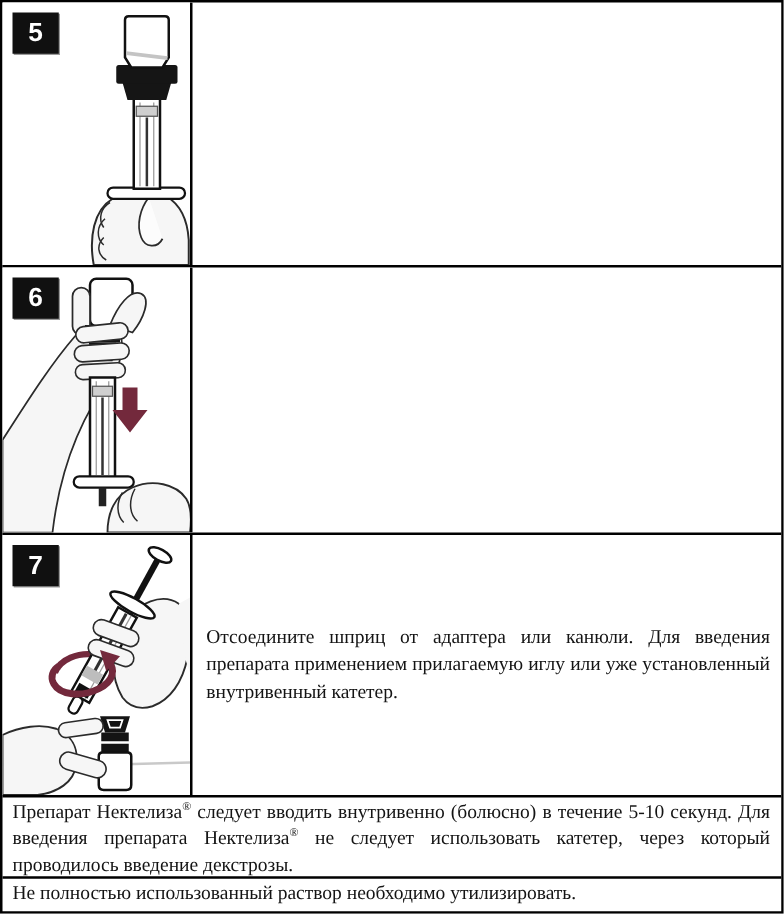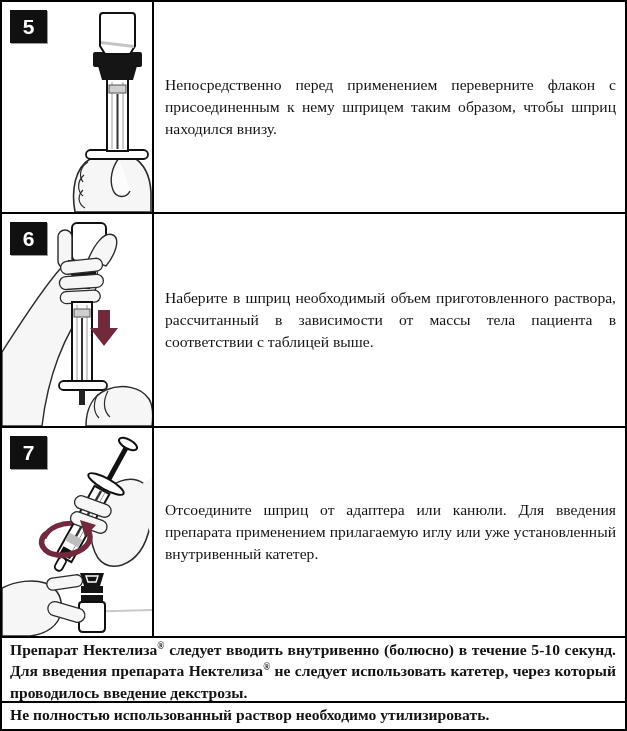--- a/index.html
+++ b/index.html
@@ -55,21 +55,20 @@
   .step-text{
     margin:0;
     font-size:15.6px;
     line-height:22px;
     text-align:justify;
   }
   .footer-row{
     box-sizing:border-box;
     border-bottom:2px solid var(--border);
     padding:1px 9px 0 8px;
-    font-weight:bold;
   }
   .footer-row.last{border-bottom:none;}
   .footer-text{
     margin:0;
     font-size:15.6px;
     line-height:21.3px;
     text-align:justify;
   }
   sup.reg{font-size:9.5px;line-height:0;vertical-align:super;}
   .h212{height:212px;} .h214{height:214px;} .h210{height:210px;}
@@ -99,23 +98,20 @@
         <line x1="115.5" y1="92" x2="115.5" y2="147" stroke="#333" stroke-width="2"></line>
         <rect x="107" y="83" width="17" height="8" fill="#cfcfcf" stroke="#555" stroke-width="1"></rect>
 
         <path d="M96,64 L135,64 L131,78 L100,78 Z" fill="#151515"></path>
         <rect x="91" y="50" width="49" height="15" rx="2" fill="#151515"></rect>
 
         <path d="M98,14 Q98,11 101,11 L130,11 Q133,11 133,14 L133,44 L128,52 L103,52 L98,44 Z" fill="#fff" stroke="#111" stroke-width="2"></path>
         <path d="M99,39 L132,43 L132,46 L99,42 Z" fill="#c4c4c4"></path>
       </svg>
     </div>
-    <div class="text-cell">
-      <p class="step-text">Непосредственно перед применением переверните флакон с присоединенным к нему шприцем таким образом, чтобы шприц находился внизу.</p>
-    </div>
   </div>
 
   <div class="row h214">
     <div class="illus">
       <div class="badge">6</div>
       <svg width="150" height="212" viewBox="0 0 150 212">
 
         <path d="M0,212 L0,138 C18,110 38,78 58,55 C66,45 79,38 89,46 C99,55 97,73 88,86 C69,111 47,152 40,212 Z" fill="var(--hand-fill)" stroke="var(--hand-line)" stroke-width="1.4"></path>
 
         <rect x="70" y="9" width="34" height="38" rx="5" fill="#fff" stroke="#111" stroke-width="2"></rect>
@@ -141,23 +137,20 @@
 
         <rect x="77" y="176" width="6" height="15" fill="#222"></rect>
 
         <path d="M84,212 C84,196 90,182 104,176 C120,169 139,173 147,185 C152,193 151,204 150,212 Z" fill="var(--hand-fill)" stroke="var(--hand-line)" stroke-width="1.5"></path>
         <path d="M96,180 C91,188 91,198 97,204" fill="none" stroke="var(--hand-line)" stroke-width="1.2"></path>
         <path d="M106,177 C101,186 101,197 108,203" fill="none" stroke="var(--hand-line)" stroke-width="1.2"></path>
 
         <path d="M96,96 L108,96 L108,114 L116,114 L102,132 L88,114 L96,114 Z" style="fill:var(--arrow-maroon)"></path>
       </svg>
     </div>
-    <div class="text-cell">
-      <p class="step-text">Наберите в шприц необходимый объем приготовленного раствора, рассчитанный в зависимости от массы тела пациента в соответствии с таблицей выше.</p>
-    </div>
   </div>
 
   <div class="row h210">
     <div class="illus">
       <div class="badge">7</div>
       <svg width="150" height="208" viewBox="0 0 150 208">
 
         <line x1="0" y1="186" x2="150" y2="182" stroke="#c9c9c9" stroke-width="2"></line>
 
         <path d="M96,130 C86,114 86,88 98,70 C108,54 128,46 141,55 C150,61 151,80 148,98 C144,118 134,132 120,137 C110,140 102,138 96,130 Z" fill="var(--hand-fill)" stroke="var(--hand-line)" stroke-width="1.5"></path>

